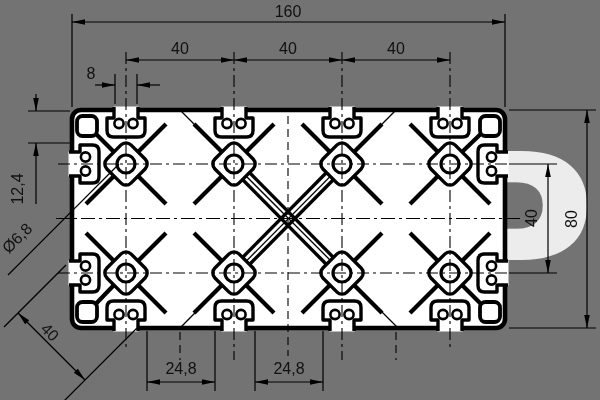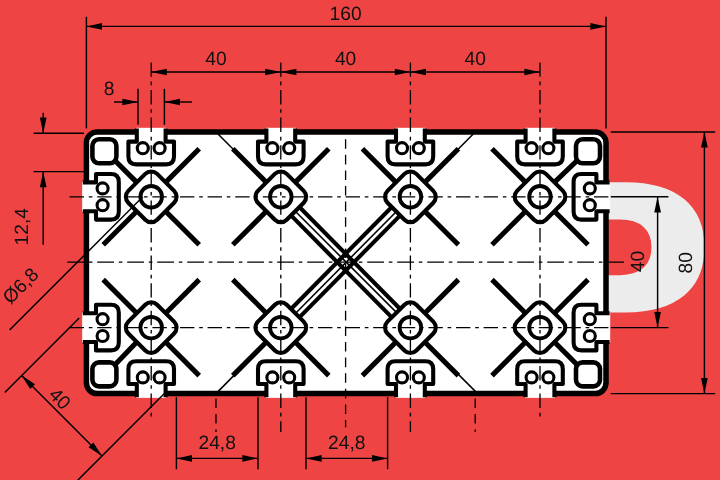--- a/index.html
+++ b/index.html
@@ -1,16 +1,16 @@
 <!DOCTYPE html>
 <html><head>
 <meta charset="utf-8">
 <style>
   html,body{margin:0;padding:0;background:#fff;}
-  #stage{position:relative;width:600px;height:400px;background:#ef4444;overflow:hidden;
+  #stage{position:relative;width:600px;height:400px;background:#737373;overflow:hidden;
          font-family:"Liberation Sans", sans-serif;}
   svg{position:absolute;left:0;top:0;}
   .dimtext{font-family:"Liberation Sans", sans-serif;font-size:16px;fill:#111;}
   .wm{font-family:"DejaVu Sans", sans-serif;font-weight:bold;fill:#ececec;}
 </style>
 </head>
 <body>
 
 <div id="stage">
 <svg width="600" height="400" viewBox="0 0 600 400">

